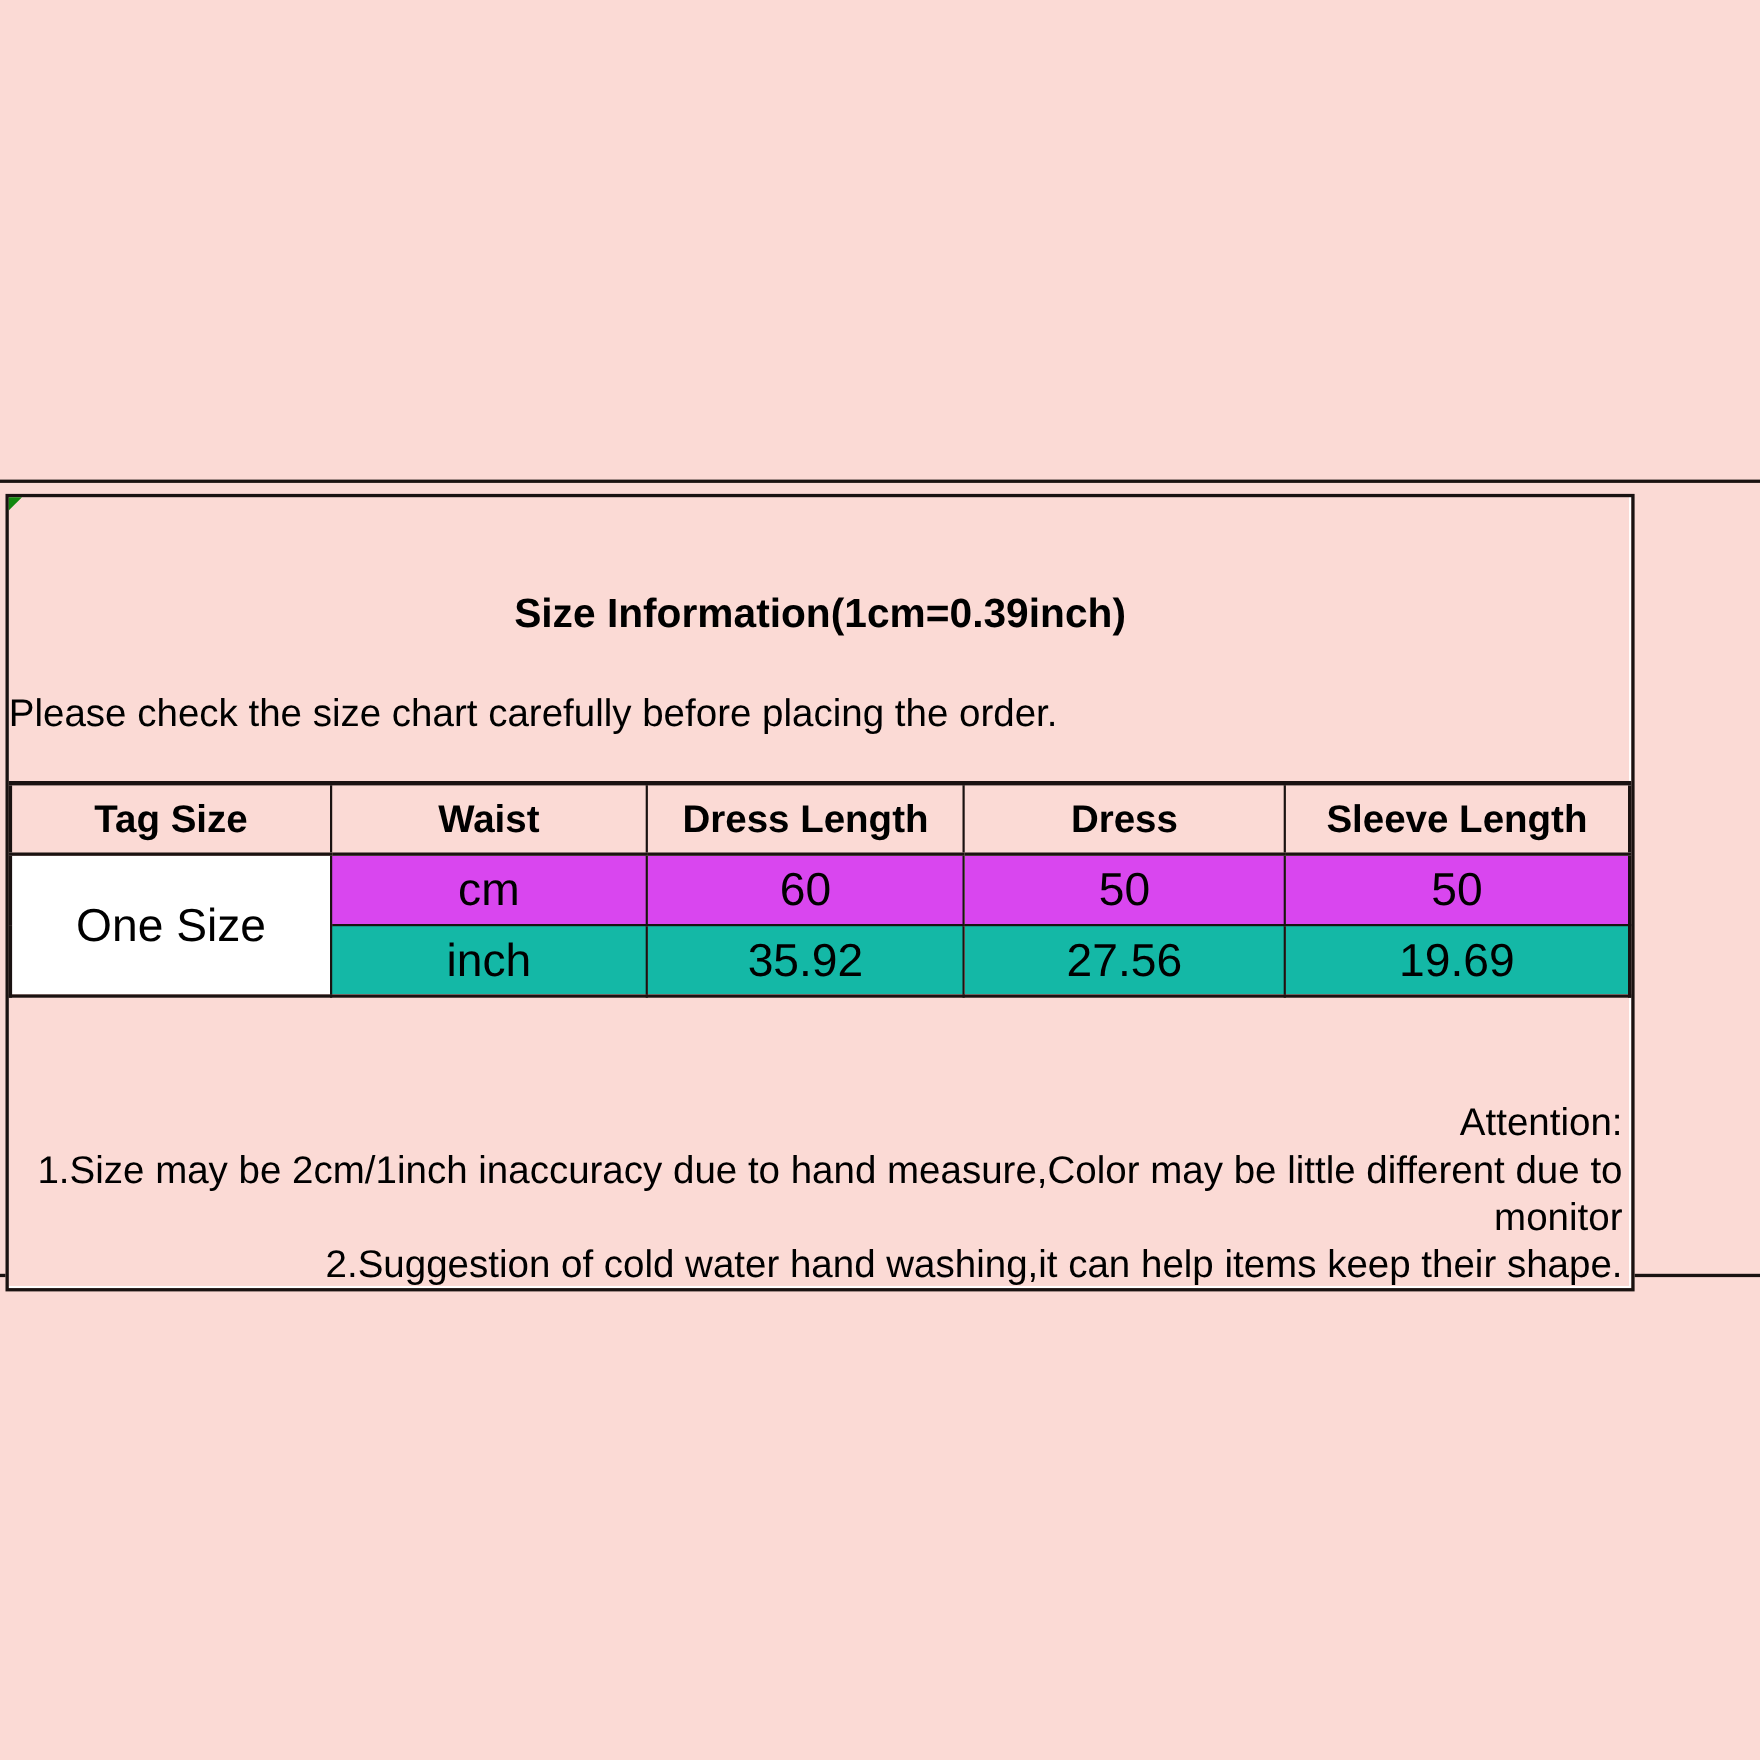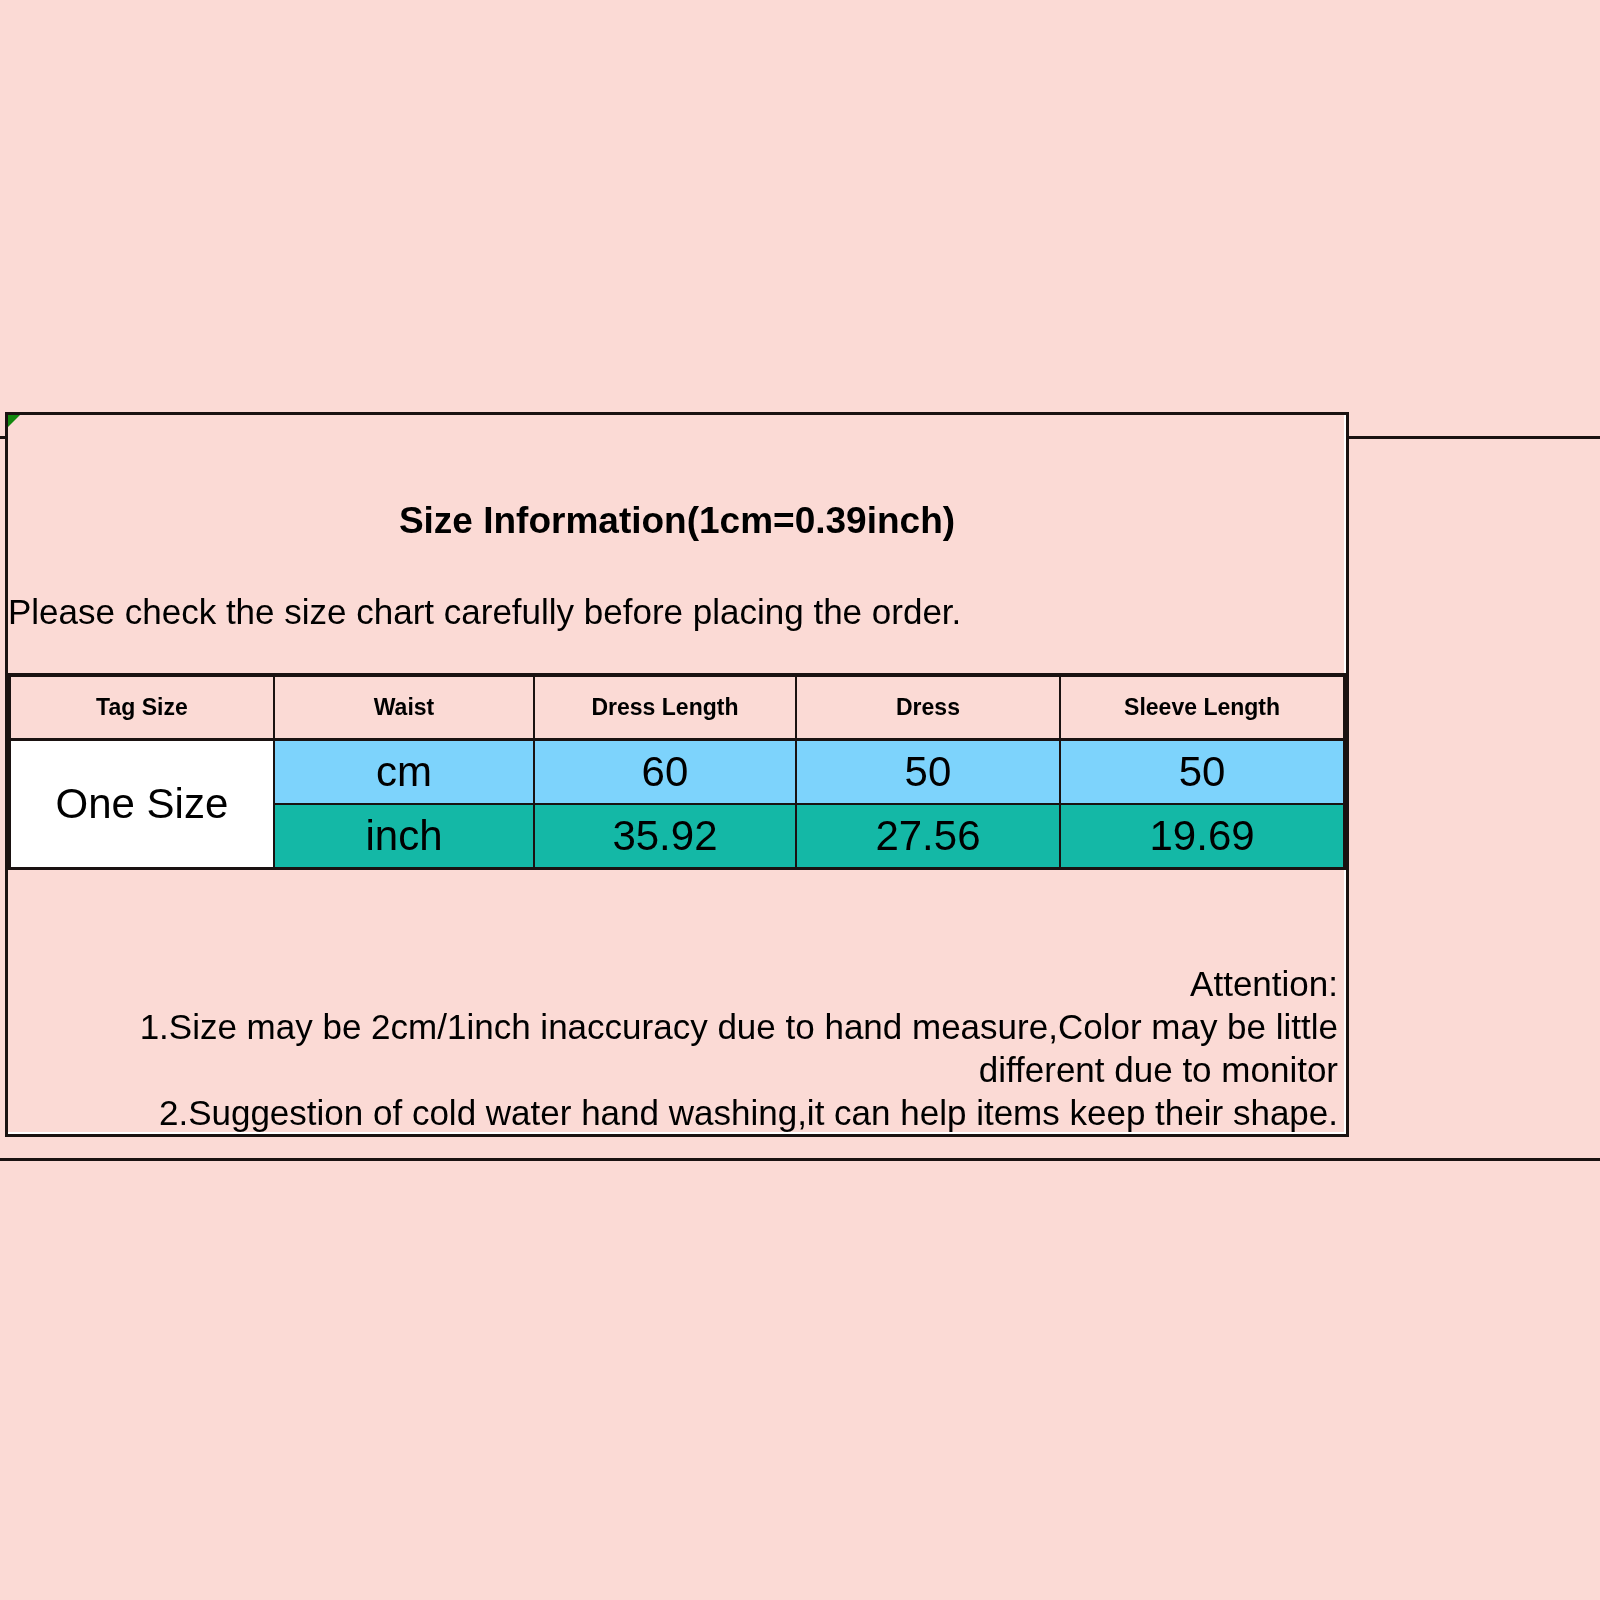--- a/index.html
+++ b/index.html
@@ -12,22 +12,22 @@
     overflow: hidden;
   }
   .hline {
     position: absolute; left: 0; width: 1600px; height: 3px;
     background: #1a1211;
   }
   .hline.top { top: 436px; }
   .hline.bottom { top: 1158px; }
   .panel {
     position: absolute;
-    left: 5px; top: 412px;
-    width: 1344px; height: 725px;
+    left: 5px; top: 449px;
+    width: 1481px; height: 725px;
     box-sizing: border-box;
     border: 3px solid #1a1211;
     background: #fbdad5;
     box-shadow: inset -2px -2px 0 #ffffff;
   }
   .corner-marker {
     position: absolute; left: 0; top: 0;
     width: 0; height: 0;
     border-top: 12px solid #12880f;
     border-right: 12px solid transparent;
@@ -57,31 +57,31 @@
   }
   table.size-table th, table.size-table td {
     border: 2px solid #1a1211;
     text-align: center;
     vertical-align: middle;
     padding: 0;
     overflow: hidden;
   }
   table.size-table th {
     height: 61px;
-    font-size: 23px;
+    font-size: 35px;
     font-weight: bold;
     background: #fbdad5;
     border-bottom-width: 3px;
   }
   table.size-table td {
     height: 62px;
     font-size: 42px;
     font-weight: normal;
   }
-  tr.row-cm td { background: #7dd3fc; }
+  tr.row-cm td { background: #d946ef; }
   tr.row-inch td { background: #14b8a6; }
   td.tagcell {
     background: #ffffff !important;
     font-size: 42px;
     font-weight: bold;
   }
   .attention {
     margin-top: 92px;
     padding-left: 8px;
     padding-right: 8px;

